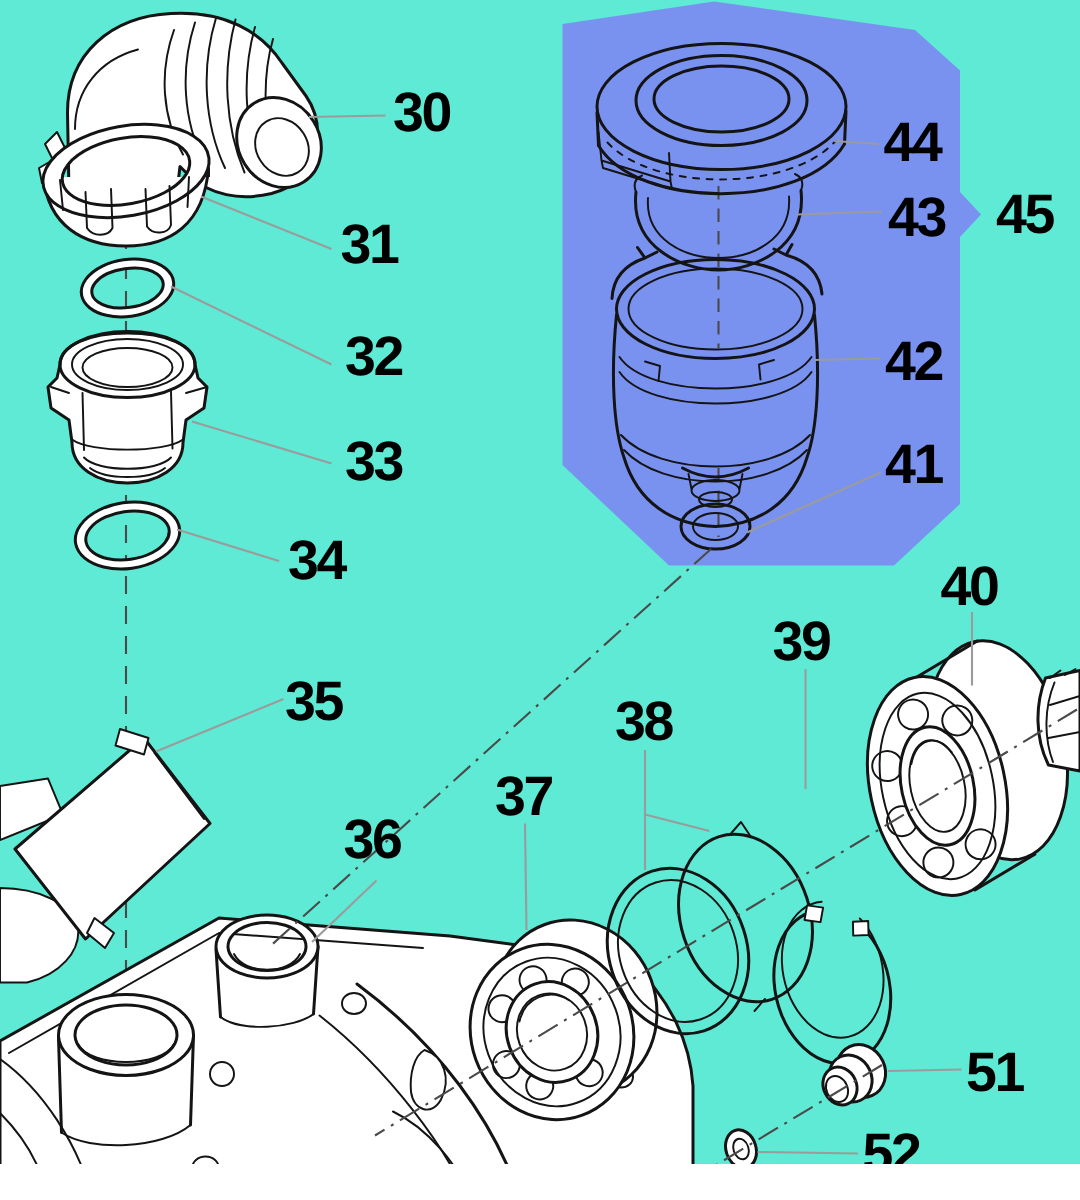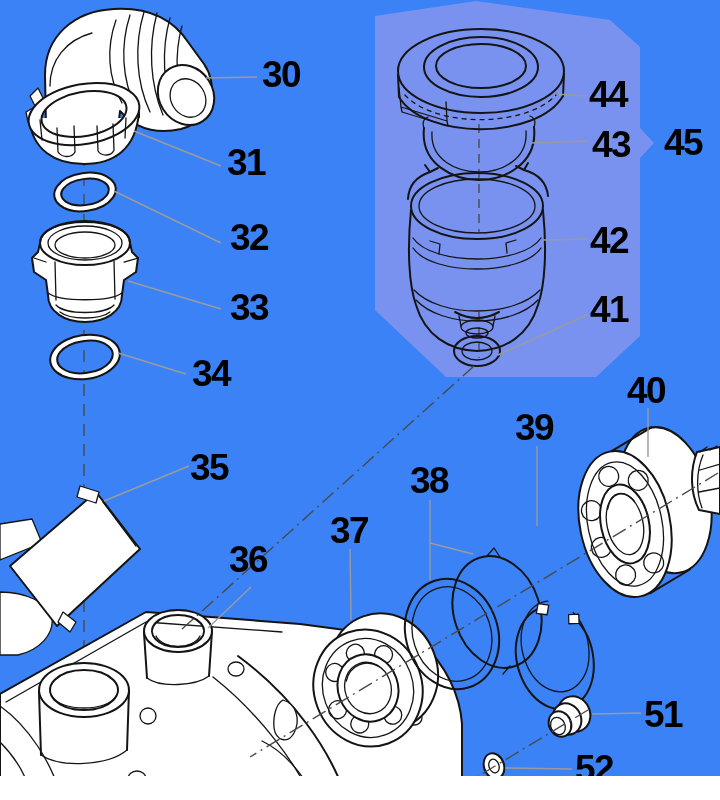--- a/index.html
+++ b/index.html
@@ -1,16 +1,16 @@
 <!DOCTYPE html>
 <html><head>
 <meta charset="utf-8">
 <style>
   html,body{margin:0;padding:0;background:#ffffff;}
-  .stage{width:720px;height:776px;position:relative;background:#3b82f6;overflow:hidden;}
+  .stage{width:720px;height:776px;position:relative;background:#5eead4;overflow:hidden;}
   svg{display:block;}
   .ln{stroke:#141414;stroke-width:2;fill:none;stroke-linecap:round;stroke-linejoin:round;}
   .ln-thin{stroke:#141414;stroke-width:1.3;fill:none;stroke-linecap:round;stroke-linejoin:round;}
   .fw{stroke:#141414;stroke-width:2;fill:#ffffff;stroke-linejoin:round;}
   .fw-thin{stroke:#141414;stroke-width:1.3;fill:#ffffff;stroke-linejoin:round;}
   .band{stroke:#141414;stroke-width:2;fill:#ffffff;fill-rule:evenodd;}
   .leader{stroke:#9b9b9b;stroke-width:1.4;fill:none;}
   .axis{stroke:#4a4a4a;stroke-width:1.4;fill:none;}
   .lbl{font-family:"Liberation Sans",sans-serif;font-weight:bold;font-size:37px;
        letter-spacing:-1.5px;fill:#000;}

